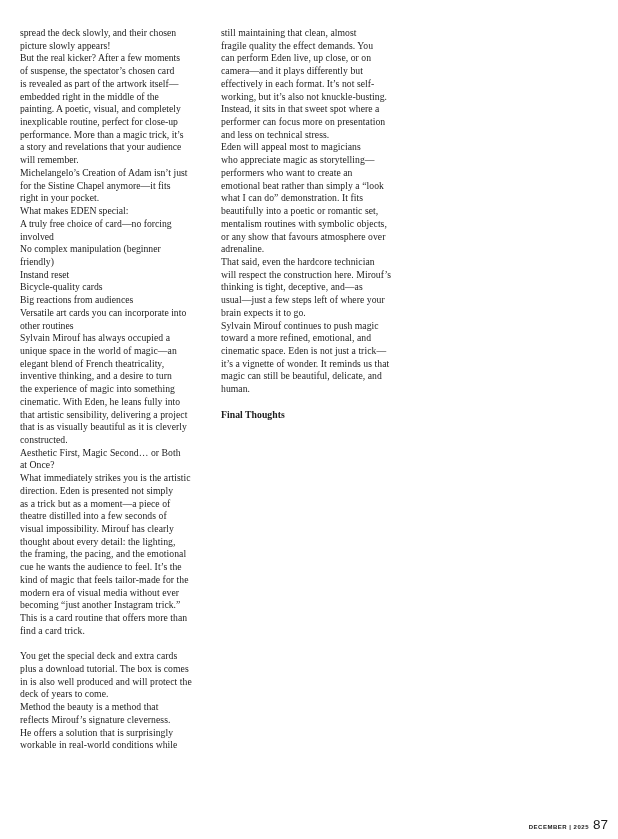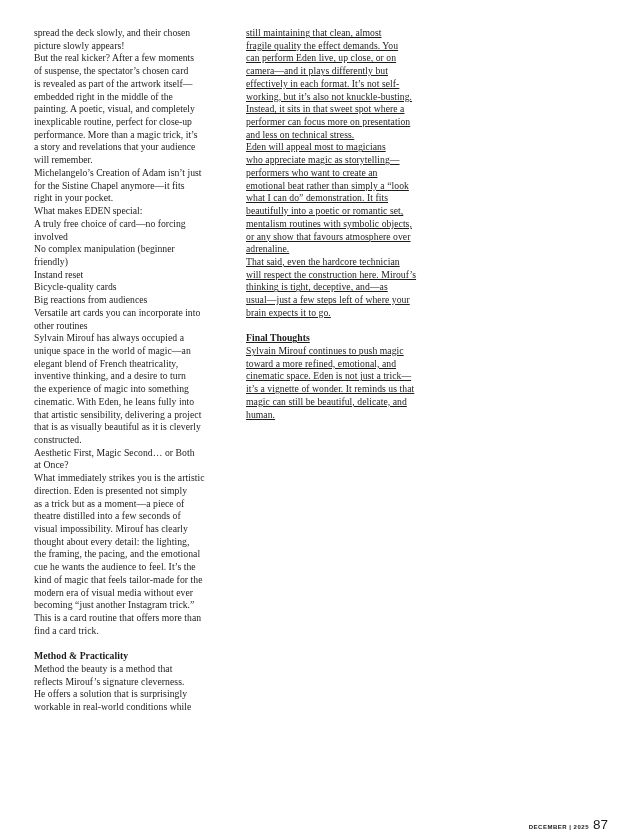--- a/index.html
+++ b/index.html
@@ -12,31 +12,30 @@
     height: 839px;
     position: relative;
     overflow: hidden;
     font-family: "Liberation Serif", serif;
     color: #1c1c1c;
   }
   .page {
     position: absolute;
     inset: 0;
     background: #ffffff;
-    margin-left: 14px;
   }
   .column {
     position: absolute;
     top: 27px;
     font-size: 9.7px;
     line-height: 12.72px;
     letter-spacing: 0.05px;
   }
   .col-left  { left: 20px;  width: 196px; }
-  .col-right { left: 232px; width: 196px; text-decoration: underline; }
+  .col-right { left: 221px; width: 196px; }
   .block {
     white-space: pre;       
     overflow: visible;
   }
   .block.gap { margin-top: 12.72px; }
   .block.heading { font-weight: bold; }
   .block.body-alt { letter-spacing: 0; }
   .footer {
     position: absolute;
     right: 10px;
@@ -104,21 +103,24 @@
 theatre distilled into a few seconds of
 visual impossibility. Mirouf has clearly
 thought about every detail: the lighting,
 the framing, the pacing, and the emotional
 cue he wants the audience to feel. It’s the
 kind of magic that feels tailor-made for the
 modern era of visual media without ever
 becoming “just another Instagram trick.”
 This is a card routine that offers more than
 find a card trick.</div>
-      <div class="block heading gap">Method &amp; Practicality</div>
+      <div class="block body gap">You get the special deck and extra cards
+plus a download tutorial. The box is comes
+in is also well produced and will protect the
+deck of years to come.</div>
       <div class="block body">Method the beauty is a method that
 reflects Mirouf’s signature cleverness.
 He offers a solution that is surprisingly
 workable in real-world conditions while</div>
     </div>
 
   <div class="column col-right">
       <div class="block body">still maintaining that clean, almost
 fragile quality the effect demands. You
 can perform Eden live, up close, or on
@@ -135,27 +137,27 @@
 what I can do” demonstration. It fits
 beautifully into a poetic or romantic set,
 mentalism routines with symbolic objects,
 or any show that favours atmosphere over
 adrenaline.
 That said, even the hardcore technician
 will respect the construction here. Mirouf’s
 thinking is tight, deceptive, and—as
 usual—just a few steps left of where your
 brain expects it to go.</div>
-      <div class="block heading gap">Final Thoughts</div>
       <div class="block body">Sylvain Mirouf continues to push magic
 toward a more refined, emotional, and
 cinematic space. Eden is not just a trick—
 it’s a vignette of wonder. It reminds us that
 magic can still be beautiful, delicate, and
 human.</div>
+      <div class="block heading gap">Final Thoughts</div>
     </div>
 
   <div class="footer">
     <span class="issue">DECEMBER | 2025</span>
     <span class="pagenum">87</span>
   </div>
 
 </div>
 
 </body></html>

